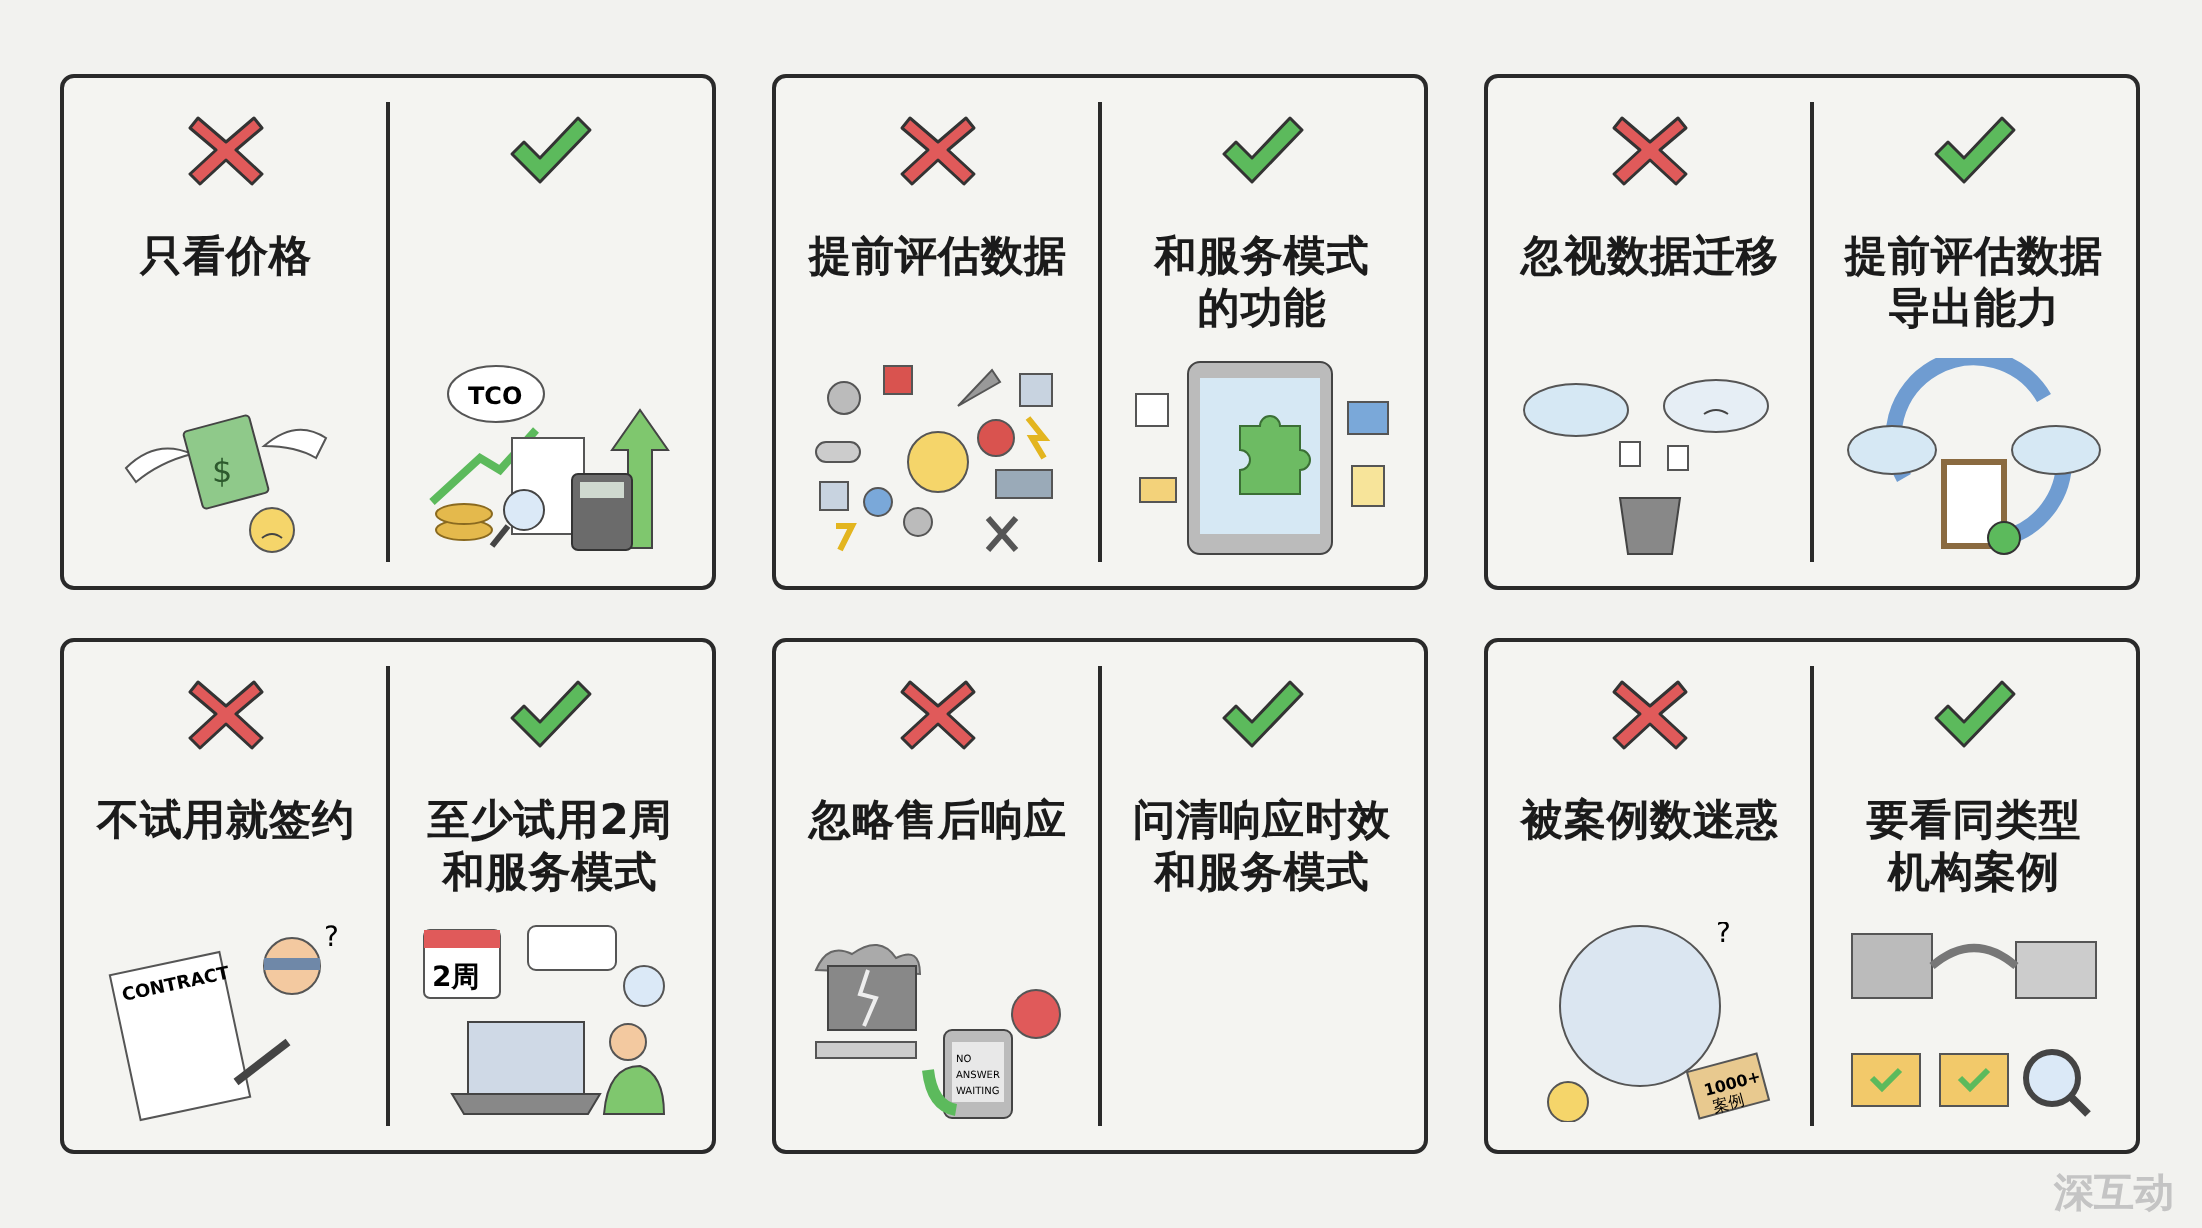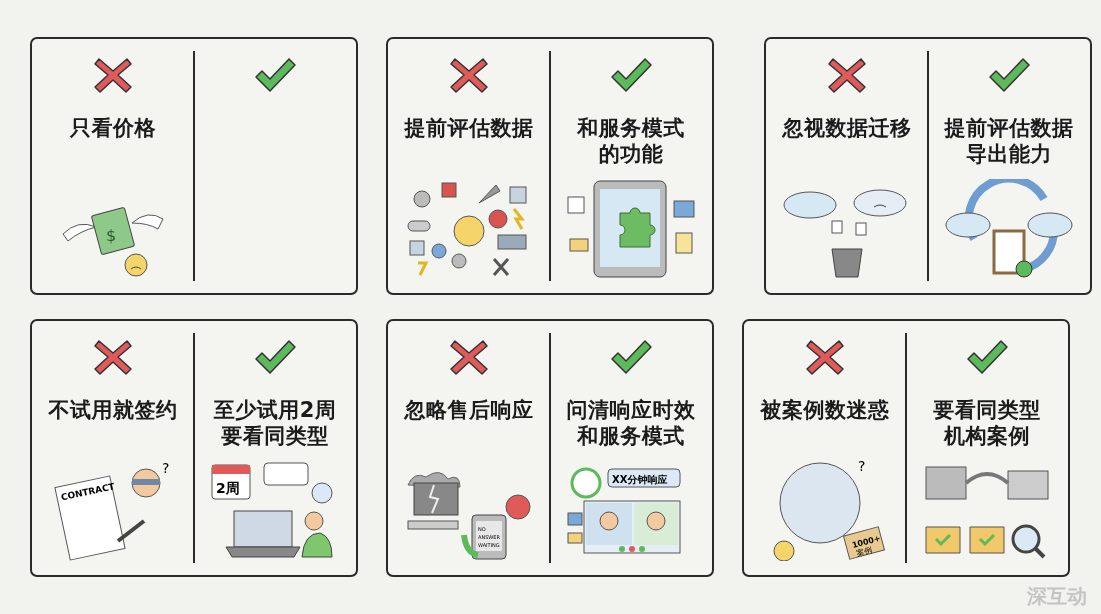--- a/index.html
+++ b/index.html
@@ -37,20 +37,33 @@
             <rect x="48" y="32" width="34" height="40" rx="2" transform="rotate(-15 65 52)" fill="#8fc98a" stroke="#444"></rect>
             <text x="58" y="62" font-size="16" fill="#2d5a2d" class="tag">$</text>
             <circle cx="88" cy="86" r="11" fill="#f5d56a" stroke="#555"></circle>
             <path d="M83 90 Q88 86 93 90" stroke="#444" fill="none"></path>
           </svg></div>
       </div>
       <div class="half">
         <span><svg class="mark" viewBox="0 0 44 44">
             <path d="M3 24 L9 18 L17 26 L36 6 L42 12 L17 38 Z" fill="#5cba5c" stroke="#333" stroke-width="1.5" stroke-linejoin="round"></path>
           </svg></span>
+      <div class="illus"><svg viewBox="0 0 130 100">
+            <ellipse cx="38" cy="18" rx="24" ry="14" fill="#fff" stroke="#555"></ellipse>
+            <text x="24" y="23" font-size="12" font-weight="bold" class="tag">TCO</text>
+            <path d="M6 72 L30 50 L40 56 L58 36" stroke="#5cba5c" stroke-width="4" fill="none"></path>
+            <rect x="46" y="40" width="36" height="48" fill="#fff" stroke="#555"></rect>
+            <path d="M104 95 L104 46 L96 46 L110 26 L124 46 L116 46 L116 95Z" fill="#7fc76e" stroke="#444"></path>
+            <rect x="76" y="58" width="30" height="38" rx="3" fill="#6b6b6b" stroke="#333"></rect>
+            <rect x="80" y="62" width="22" height="8" fill="#cfd9cf"></rect>
+            <ellipse cx="22" cy="86" rx="14" ry="5" fill="#e4b94c" stroke="#8a6a20"></ellipse>
+            <ellipse cx="22" cy="78" rx="14" ry="5" fill="#e4b94c" stroke="#8a6a20"></ellipse>
+            <circle cx="52" cy="76" r="10" fill="#dbe9f7" stroke="#444"></circle>
+            <line x1="44" y1="84" x2="36" y2="94" stroke="#444" stroke-width="3"></line>
+          </svg></div>
       </div>
       <div class="divider"></div>
     </div>
     <div class="card" style="left: 386px; top: 37px;">
       <div class="half">
         <span><svg class="mark" viewBox="0 0 44 44">
             <path d="M8 6 L22 18 L36 6 L40 11 L27 22 L40 34 L35 39 L22 27 L9 39 L4 34 L17 22 L4 11 Z" fill="#e05a5a" stroke="#333" stroke-width="1.5" stroke-linejoin="round"></path>
           </svg></span>
       <div class="label">提前评估数据</div>
       <div class="illus"><svg viewBox="0 0 130 100">
@@ -81,21 +94,21 @@
             <rect x="34" y="10" width="60" height="78" fill="#d6e8f4"></rect>
             <path d="M54 34 h10 a5 5 0 0 1 10 0 h10 v12 a5 5 0 0 1 0 10 v12 h-30 v-12 a5 5 0 0 0 0 -10Z" fill="#6dbb63" stroke="#3b6f35"></path>
             <rect x="2" y="18" width="16" height="16" fill="#fff" stroke="#555"></rect>
             <rect x="4" y="60" width="18" height="12" fill="#f3d27a" stroke="#555"></rect>
             <rect x="108" y="22" width="20" height="16" fill="#7aa8d9" stroke="#555"></rect>
             <rect x="110" y="54" width="16" height="20" fill="#f7e49a" stroke="#555"></rect>
           </svg></div>
       </div>
       <div class="divider"></div>
     </div>
-    <div class="card" style="left: 742px; top: 37px; margin-left: 22px;">
+    <div class="card" style="left: 742px; top: 37px;">
       <div class="half">
         <span><svg class="mark" viewBox="0 0 44 44">
             <path d="M8 6 L22 18 L36 6 L40 11 L27 22 L40 34 L35 39 L22 27 L9 39 L4 34 L17 22 L4 11 Z" fill="#e05a5a" stroke="#333" stroke-width="1.5" stroke-linejoin="round"></path>
           </svg></span>
       <div class="label">忽视数据迁移</div>
       <div class="illus"><svg viewBox="0 0 130 100">
             <ellipse cx="28" cy="26" rx="26" ry="13" fill="#d6e8f4" stroke="#555"></ellipse>
             <ellipse cx="98" cy="24" rx="26" ry="13" fill="#e6eef5" stroke="#555"></ellipse>
             <path d="M92 28 Q98 24 104 28" stroke="#444" fill="none"></path>
             <rect x="50" y="42" width="10" height="12" fill="#fff" stroke="#555"></rect>
@@ -133,21 +146,21 @@
             <rect x="84" y="18" width="28" height="6" fill="#6f88a8"></rect>
             <text x="114" y="12" font-size="14" class="tag">?</text>
             <path d="M70 80 L96 60" stroke="#444" stroke-width="4"></path>
           </svg></div>
       </div>
       <div class="half">
         <span><svg class="mark" viewBox="0 0 44 44">
             <path d="M3 24 L9 18 L17 26 L36 6 L42 12 L17 38 Z" fill="#5cba5c" stroke="#333" stroke-width="1.5" stroke-linejoin="round"></path>
           </svg></span>
       <div class="label">至少试用2周
-要看同类型</div>
+和服务模式</div>
       <div class="illus"><svg viewBox="0 0 130 100">
             <rect x="2" y="4" width="38" height="34" rx="3" fill="#fff" stroke="#555"></rect>
             <rect x="2" y="4" width="38" height="9" fill="#e05a5a"></rect>
             <text x="6" y="32" font-size="14" font-weight="bold" class="tag">2周</text>
             <rect x="54" y="2" width="44" height="22" rx="4" fill="#fff" stroke="#555"></rect>
             <circle cx="112" cy="32" r="10" fill="#dbe9f7" stroke="#555"></circle>
             <rect x="24" y="50" width="58" height="36" fill="#cfd9e6" stroke="#444"></rect>
             <path d="M16 86 h74 l-6 10 h-62Z" fill="#888" stroke="#444"></path>
             <circle cx="104" cy="60" r="9" fill="#f3c9a0" stroke="#555"></circle>
             <path d="M92 96 Q94 72 110 72 Q122 76 122 96Z" fill="#7fc76e" stroke="#444"></path>
@@ -174,35 +187,20 @@
             <circle cx="114" cy="46" r="12" fill="#e05a5a" stroke="#555"></circle>
             <path d="M60 74 Q62 92 74 94" stroke="#5cba5c" stroke-width="6" fill="none"></path>
           </svg></div>
       </div>
       <div class="half">
         <span><svg class="mark" viewBox="0 0 44 44">
             <path d="M3 24 L9 18 L17 26 L36 6 L42 12 L17 38 Z" fill="#5cba5c" stroke="#333" stroke-width="1.5" stroke-linejoin="round"></path>
           </svg></span>
       <div class="label">问清响应时效
 和服务模式</div>
-      <div class="illus"><svg viewBox="0 0 130 100">
-            <circle cx="20" cy="22" r="14" fill="#fff" stroke="#5cba5c" stroke-width="3"></circle>
-            <rect x="42" y="8" width="72" height="18" rx="4" fill="#dbe9f7" stroke="#555"></rect>
-            <text x="46" y="22" font-size="10" font-weight="bold" class="tag">XX分钟响应</text>
-            <rect x="18" y="40" width="96" height="52" fill="#e6eef5" stroke="#555"></rect>
-            <rect x="20" y="42" width="46" height="42" fill="#cfe0ef"></rect>
-            <rect x="68" y="42" width="44" height="42" fill="#d8ecd6"></rect>
-            <circle cx="43" cy="60" r="9" fill="#f3c9a0" stroke="#555"></circle>
-            <circle cx="90" cy="60" r="9" fill="#f3c9a0" stroke="#555"></circle>
-            <circle cx="56" cy="88" r="3" fill="#5cba5c"></circle>
-            <circle cx="66" cy="88" r="3" fill="#e05a5a"></circle>
-            <circle cx="76" cy="88" r="3" fill="#5cba5c"></circle>
-            <rect x="2" y="52" width="14" height="12" fill="#7aa8d9" stroke="#555"></rect>
-            <rect x="2" y="72" width="14" height="10" fill="#f3d27a" stroke="#555"></rect>
-          </svg></div>
       </div>
       <div class="divider"></div>
     </div>
     <div class="card" style="left: 742px; top: 319px;">
       <div class="half">
         <span><svg class="mark" viewBox="0 0 44 44">
             <path d="M8 6 L22 18 L36 6 L40 11 L27 22 L40 34 L35 39 L22 27 L9 39 L4 34 L17 22 L4 11 Z" fill="#e05a5a" stroke="#333" stroke-width="1.5" stroke-linejoin="round"></path>
           </svg></span>
       <div class="label">被案例数迷惑</div>
       <div class="illus"><svg viewBox="0 0 130 100">

